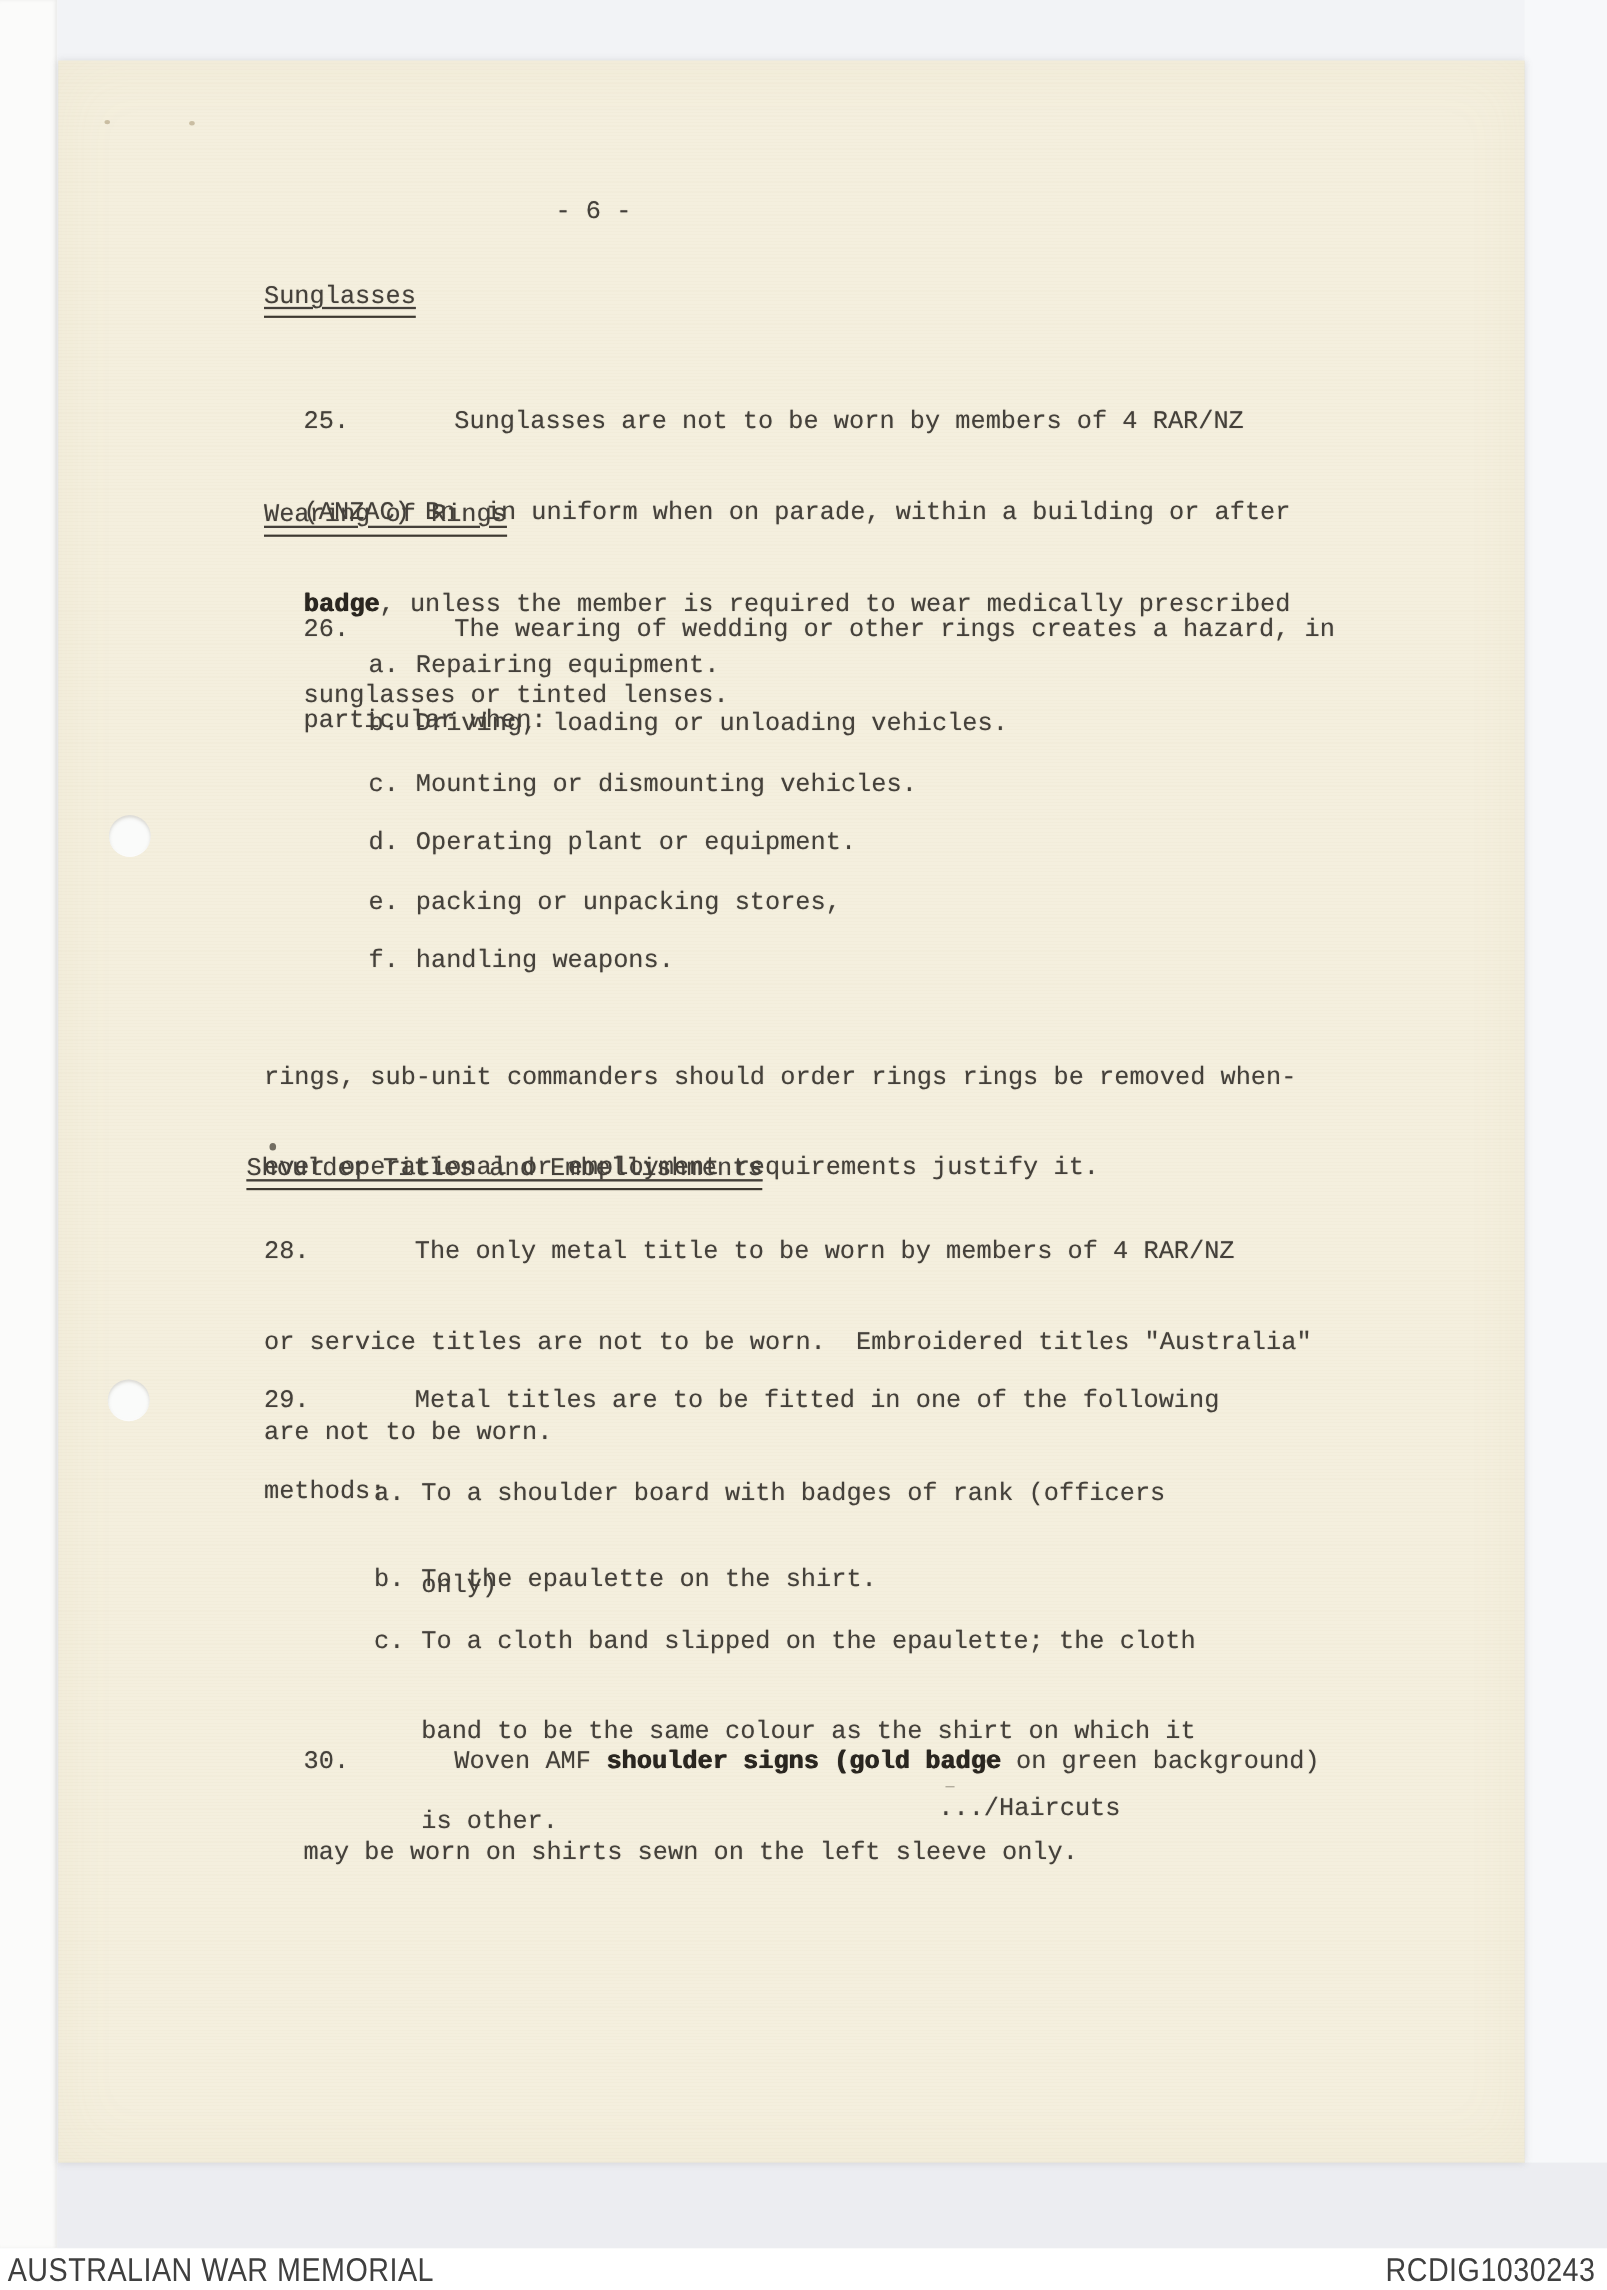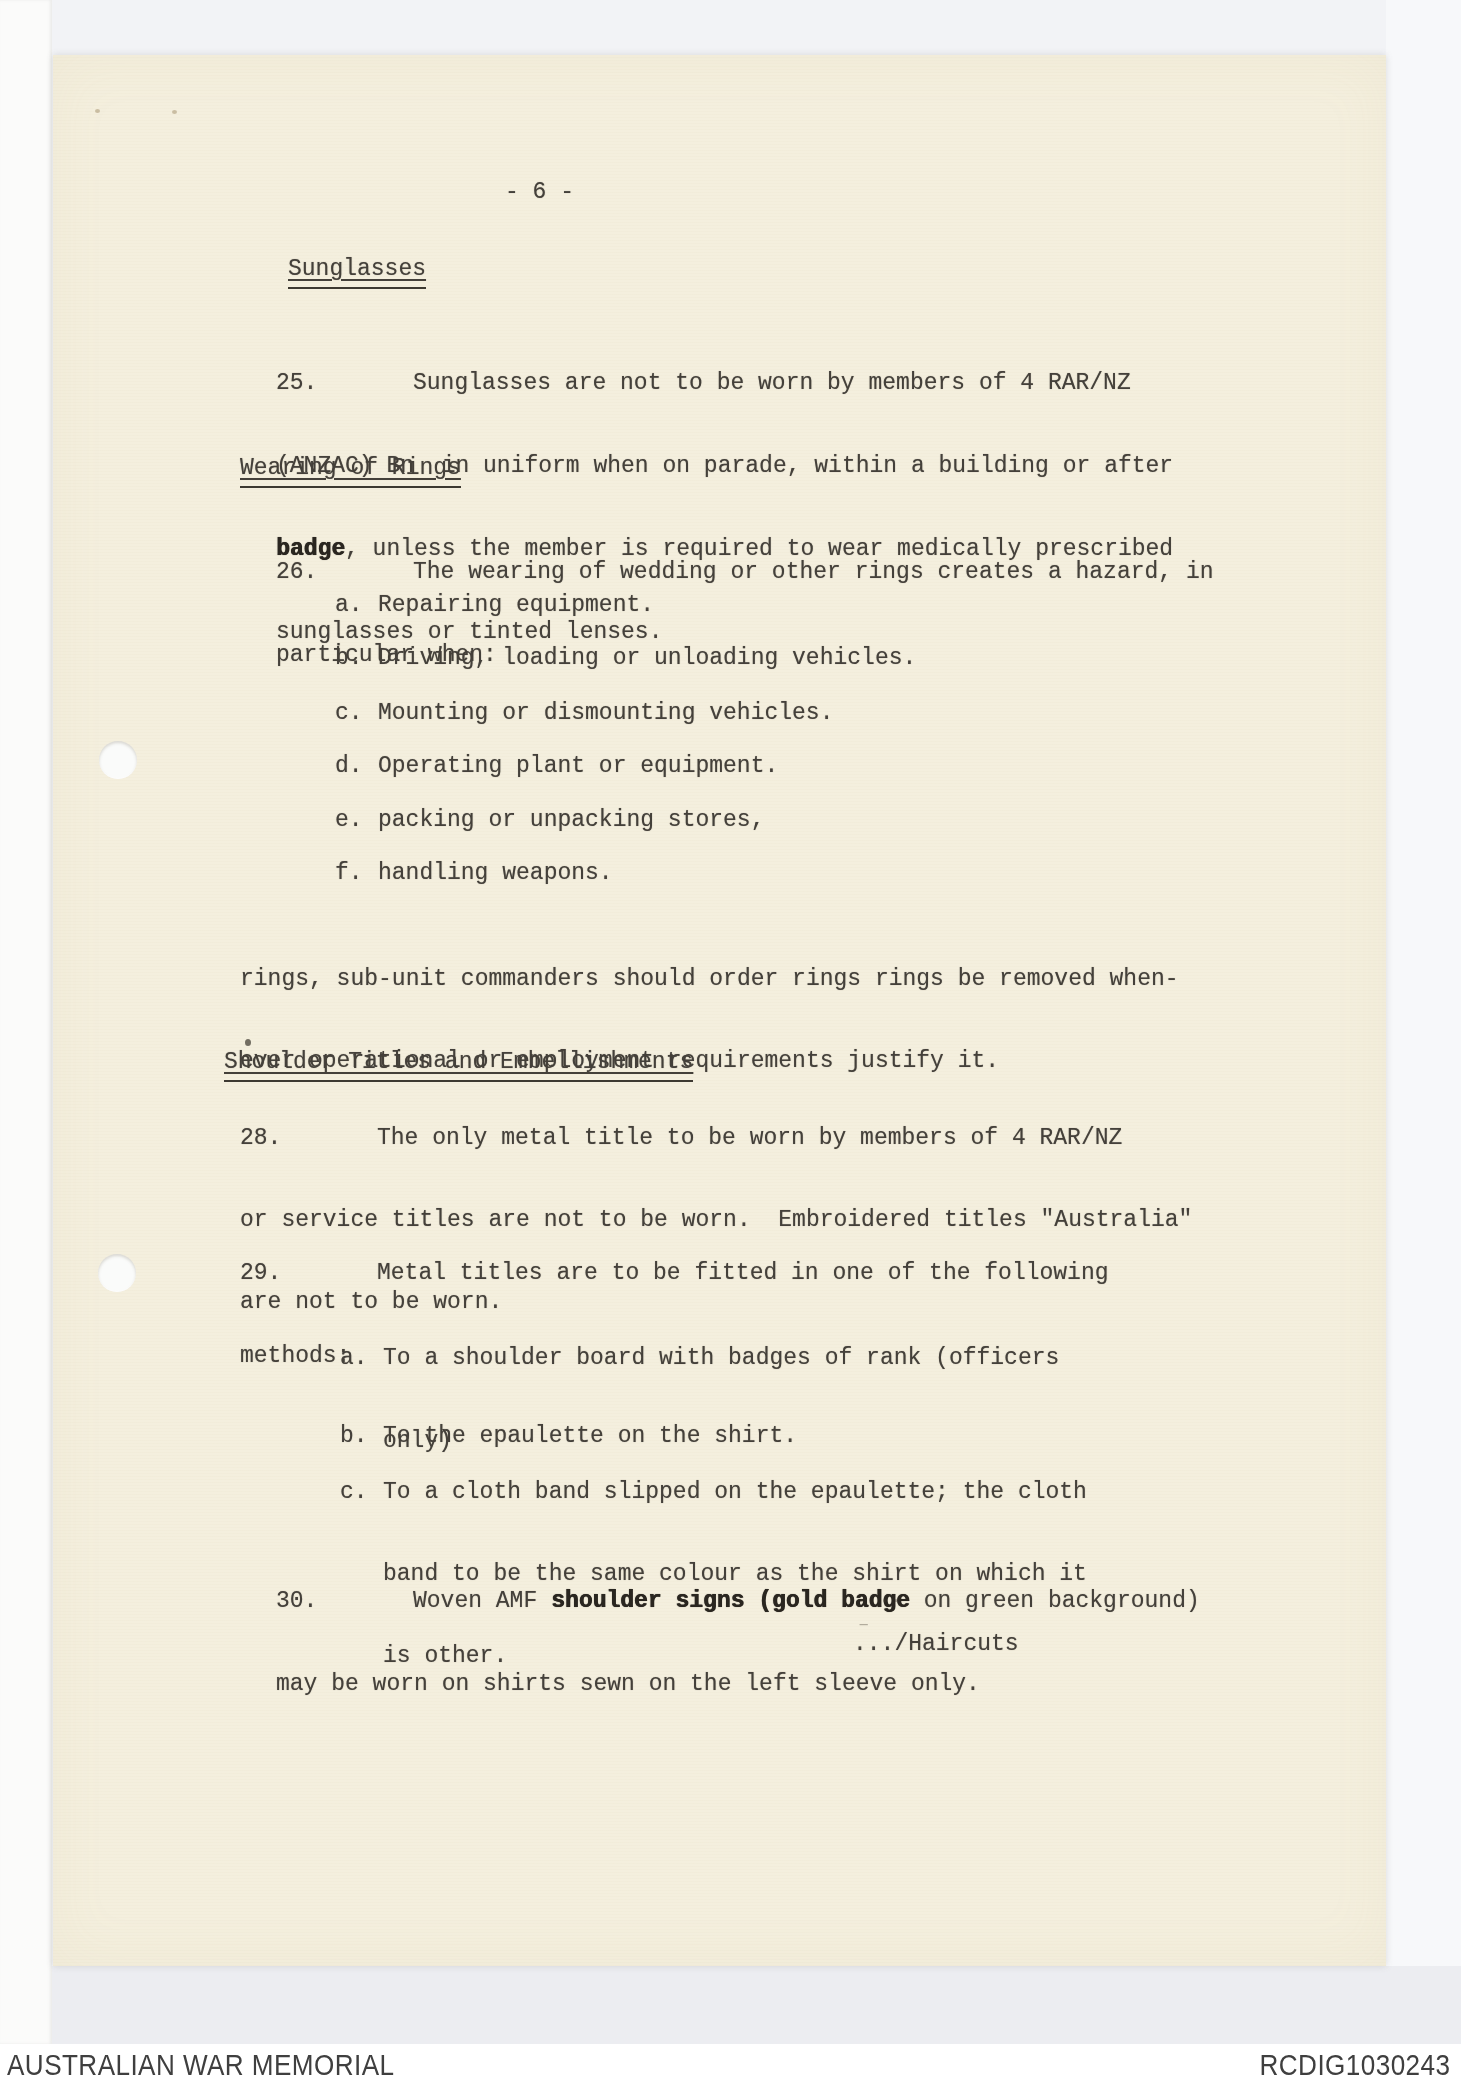--- a/index.html
+++ b/index.html
@@ -78,21 +78,21 @@
 
   <div class="speck" style="left:95px;top:109px;width:5px;height:4px;"></div>
   <div class="speck" style="left:172px;top:110px;width:5px;height:4px;"></div>
   <div class="speck" style="left:245px;top:1039px;width:6px;height:7px;background:rgba(60,55,45,.7);"></div>
 
   <div class="hole" style="left:99px;top:741px;"></div>
   <div class="hole" style="left:98px;top:1254px;"></div>
 
   <div class="tw" style="left:505px;top:179px;">- 6 -</div>
 
-  <div class="tw heading" style="left:240px;top:256px;margin-left:48px;"><span class="hu">Sunglasses</span></div>
+  <div class="tw heading" style="left:240px;top:256px;"><span class="hu">Sunglasses</span></div>
 
   <div class="tw lh28" style="left:240px;top:314px;">
     <div class="ln"><span class="num">25.</span><span>Sunglasses are not to be worn by members of 4 RAR/NZ</span></div>
     <div class="ln">(ANZAC) Bn  in uniform when on parade, within a building or after</div>
     <div class="ln"><span class="overtype">badge</span><span>, unless the member is required to wear medically prescribed</span></div>
     <div class="ln">sunglasses or tinted lenses.</div>
   </div>
 
   <div class="tw heading" style="left:240px;top:455px;"><span class="hu">Wearing of Rings</span></div>
 

